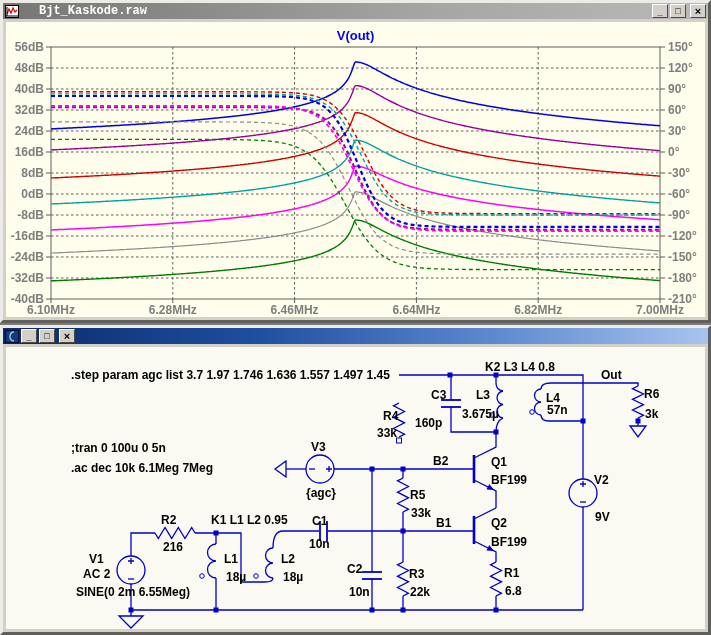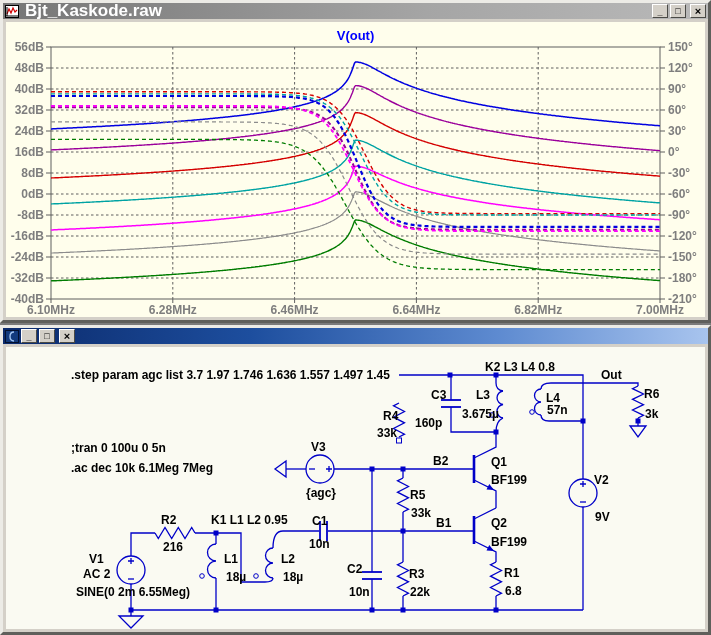--- a/index.html
+++ b/index.html
@@ -10,22 +10,22 @@
     -webkit-font-smoothing:none;
   }
   .win{position:absolute;left:0;width:711px;background:#D4D0C8;
        border:3px solid;border-color:#ECEBE6 #5F5F5B #5F5F5B #ECEBE6;box-sizing:border-box;}
   #win-raw{top:0;height:323px;}
   #win-asc{top:325px;height:310px;}
   .titlebar{position:absolute;left:0;top:0;right:0;height:16px;display:flex;align-items:center;
             padding:0 2px;box-sizing:border-box;}
   #win-raw .titlebar{background:linear-gradient(to right,#767676,#8d8d8d 30%,#a5a5a5 60%,#b9b9b9);}
   #win-asc .titlebar{background:linear-gradient(to right,#0b2a6b,#1d4e9e 35%,#5d8ad0 70%,#a8c4ee);}
-  .title-text{color:#fff;font-size:17px;font-weight:bold;margin-left:6px;flex:1;
-              white-space:nowrap;letter-spacing:0px;}
+  .title-text{color:#fff;font-size:12px;font-weight:bold;margin-left:20px;flex:1;
+              white-space:nowrap;letter-spacing:0px;font-family:Liberation Mono, monospace;}
   .win-icon{width:14px;height:13px;flex:0 0 auto;position:relative;}
   .btns{display:flex;flex:0 0 auto;align-items:center;}
   .tbtn{width:16px;height:14px;background:#D4D0C8;margin-left:2px;
         border-top:1px solid #fff;border-left:1px solid #fff;
         border-right:1px solid #4a4a46;border-bottom:1px solid #4a4a46;
         box-sizing:border-box;font-size:9px;font-weight:bold;color:#000;
         display:flex;align-items:flex-end;justify-content:center;line-height:9px;
         font-family:"Liberation Sans",sans-serif;}
   .tbtn.max{align-items:center;font-size:9px;}
   .tbtn.close{align-items:center;font-size:11px;margin-left:4px;line-height:11px;}

